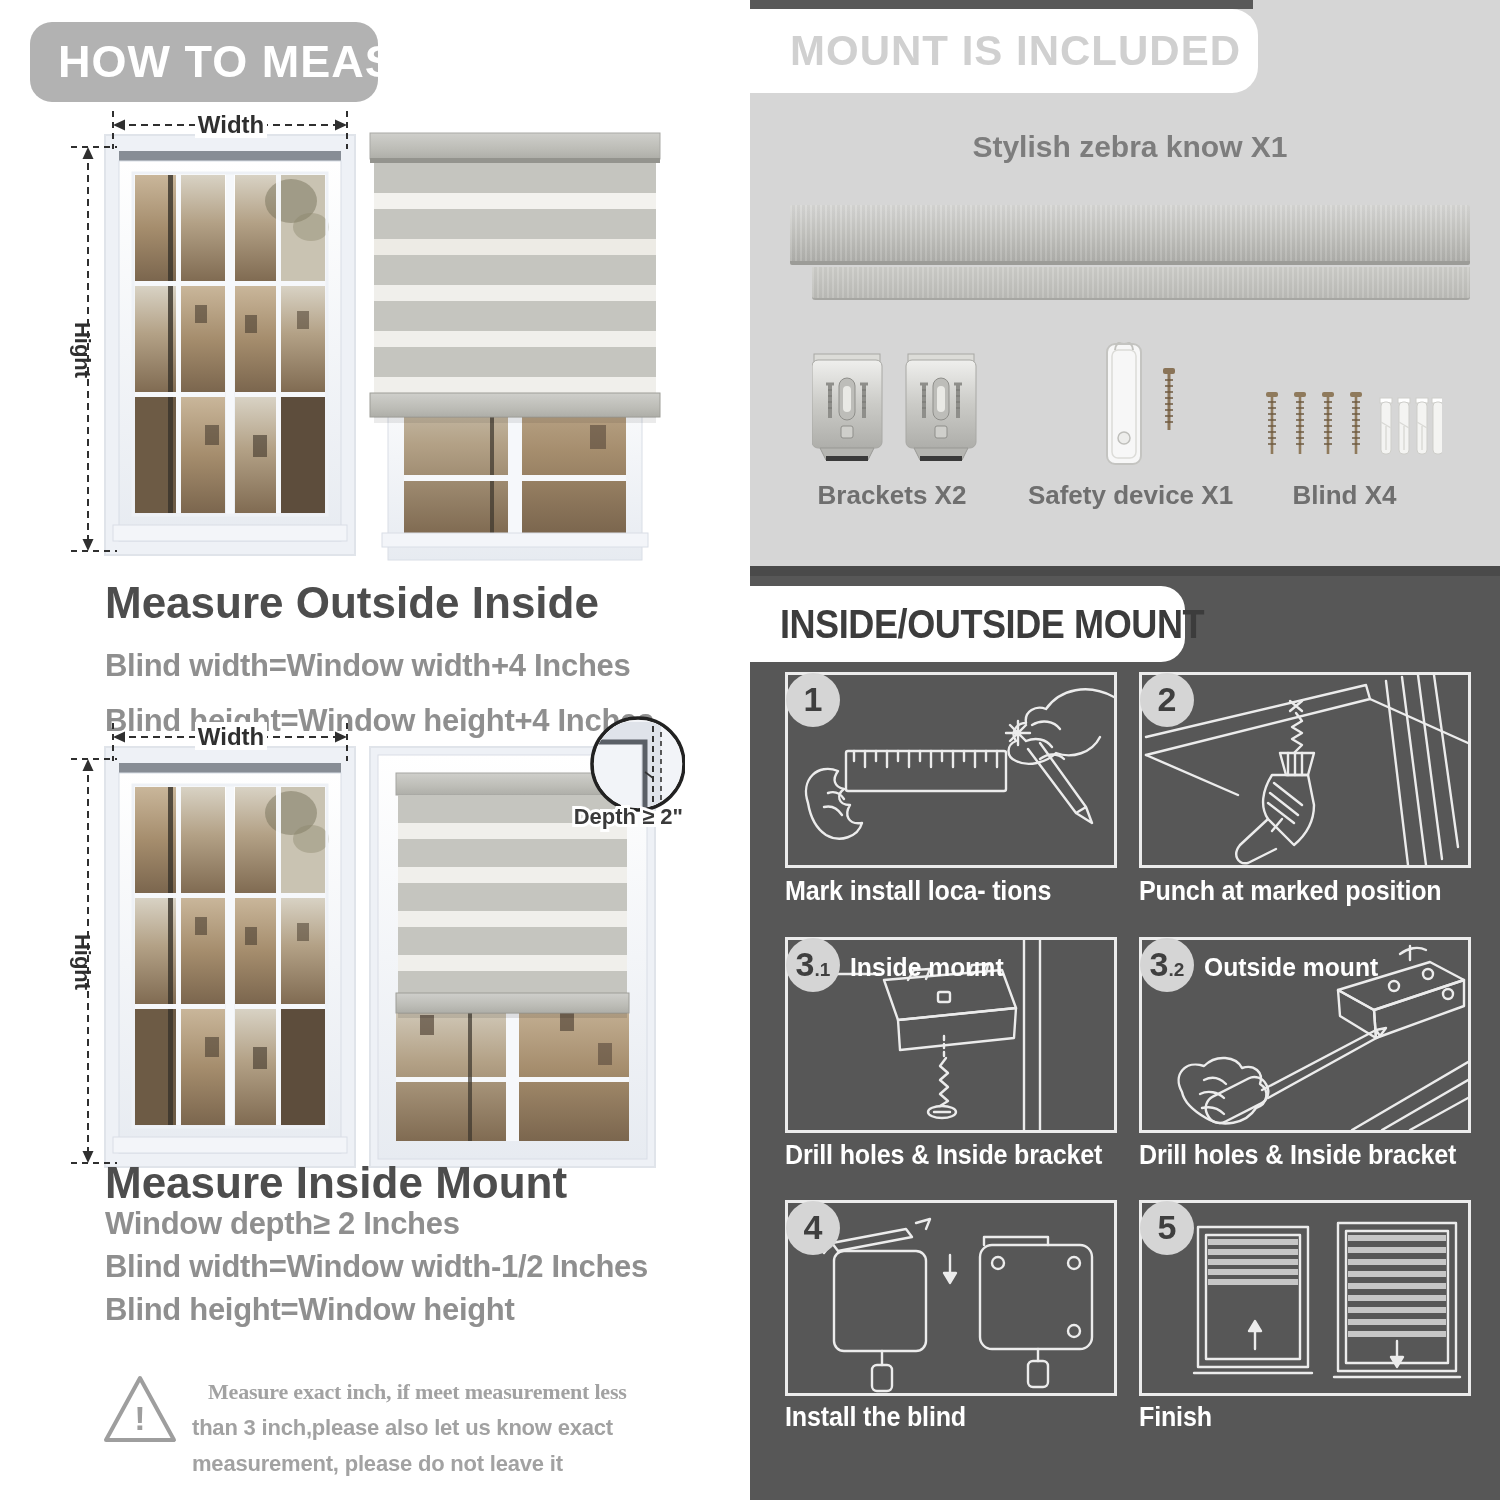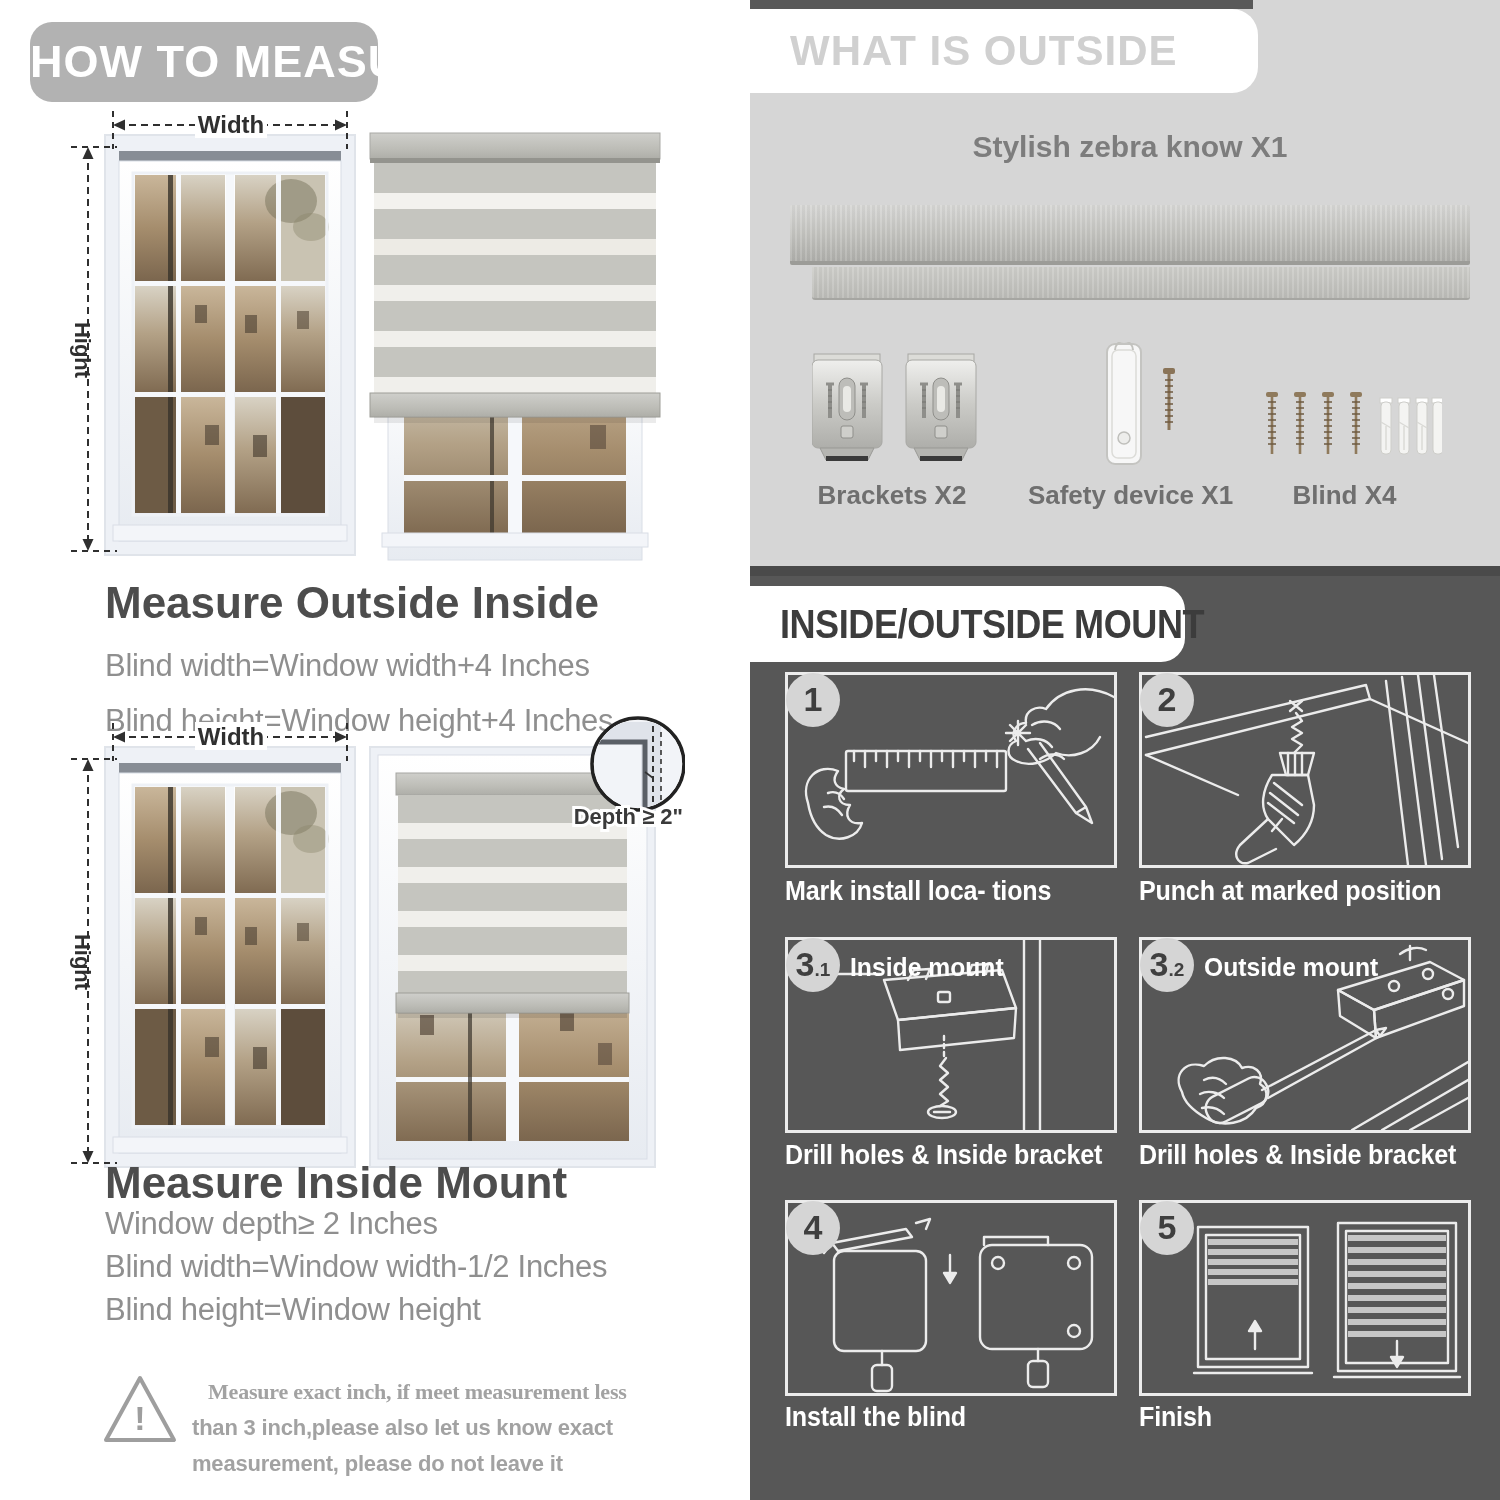--- a/index.html
+++ b/index.html
@@ -7,24 +7,24 @@
   body {
     position:relative; width:1500px; height:1500px; background:#ffffff;
     font-family:"Liberation Sans", sans-serif; overflow:hidden;
   }
   .abs { position:absolute; }
 
   
   .how-header {
     left:30px; top:22px; width:348px; height:80px; background:#b2b2b2;
     border-radius:22px; color:#ffffff; font-size:45px; font-weight:bold;
-    line-height:80px; letter-spacing:1px; white-space:nowrap;
+    line-height:80px; padding-left:28px; letter-spacing:1px; white-space:nowrap;
   }
   .fig-heading { color:#4d4d4d; font-size:44px; font-weight:bold; white-space:nowrap; }
-  .fig-line    { color:#8f8f8f; font-size:31px; font-weight:normal; white-space:nowrap; letter-spacing:-0.3px;text-align:center; }
+  .fig-line    { color:#8f8f8f; font-size:31px; font-weight:bold; white-space:nowrap; letter-spacing:-0.3px;text-align:center; }
   .note-line   { color:#a2a2a2; font-size:22px; font-weight:bold; line-height:36px; white-space:nowrap; letter-spacing:-0.2px; }
 
   
   .panel-top    { left:750px; top:0; width:750px; height:566px; background:#d6d6d6; }
   .strip-dark-top { left:750px; top:0; width:503px; height:9px; background:#595959; }
   .included-box {
     left:750px; top:9px; width:508px; height:84px; background:#ffffff;
     border-radius:0 26px 26px 0;
   }
   .included-box span {
@@ -298,21 +298,21 @@
   <path d="M42,10 L76,72 L8,72 Z" fill="none" stroke="#9e9e9e" stroke-width="4" stroke-linejoin="round"></path>
   <text x="42" y="62" text-anchor="middle" font-size="34" font-weight="bold" fill="#9e9e9e">!</text>
 </svg>
 <div class="abs note-line" style="left:208px; top:1374px;font-family:Liberation Serif, serif;">Measure exact inch, if meet measurement less</div>
 <div class="abs note-line" style="left:192px; top:1410px;">than 3 inch,please also let us know exact</div>
 <div class="abs note-line" style="left:192px; top:1446px;">measurement, please do not leave it</div>
 
 <div class="abs panel-top"></div>
 <div class="abs strip-dark-top"></div>
 <div class="abs included-box">
-  <span>WHAT IS OUTSIDE</span>
+  <span>MOUNT IS INCLUDED</span>
 </div>
 <div class="abs product-label">Stylish zebra know X1</div>
 <div class="abs rail-top"></div>
 <div class="abs rail-bottom"></div>
 
 <svg class="abs" style="left:812px; top:348px;" width="168" height="116" viewBox="0 0 168 116">
   <g>
     <rect x="2" y="6" width="66" height="8" fill="#dcdcd8" stroke="#a8a8a4"></rect>
     <rect x="0" y="12" width="70" height="88" rx="6" fill="url(#gMetal)" stroke="#a8a8a4"></rect>
     <rect x="27" y="30" width="16" height="42" rx="8" fill="#bdbdb9" stroke="#8f8f8b"></rect>

